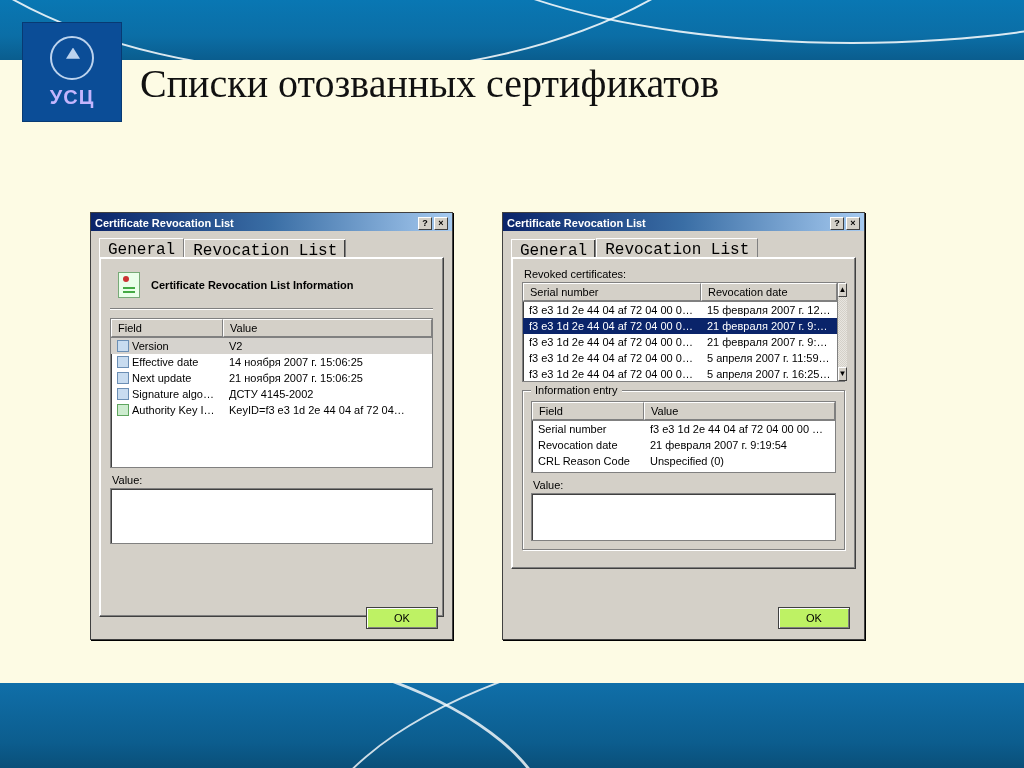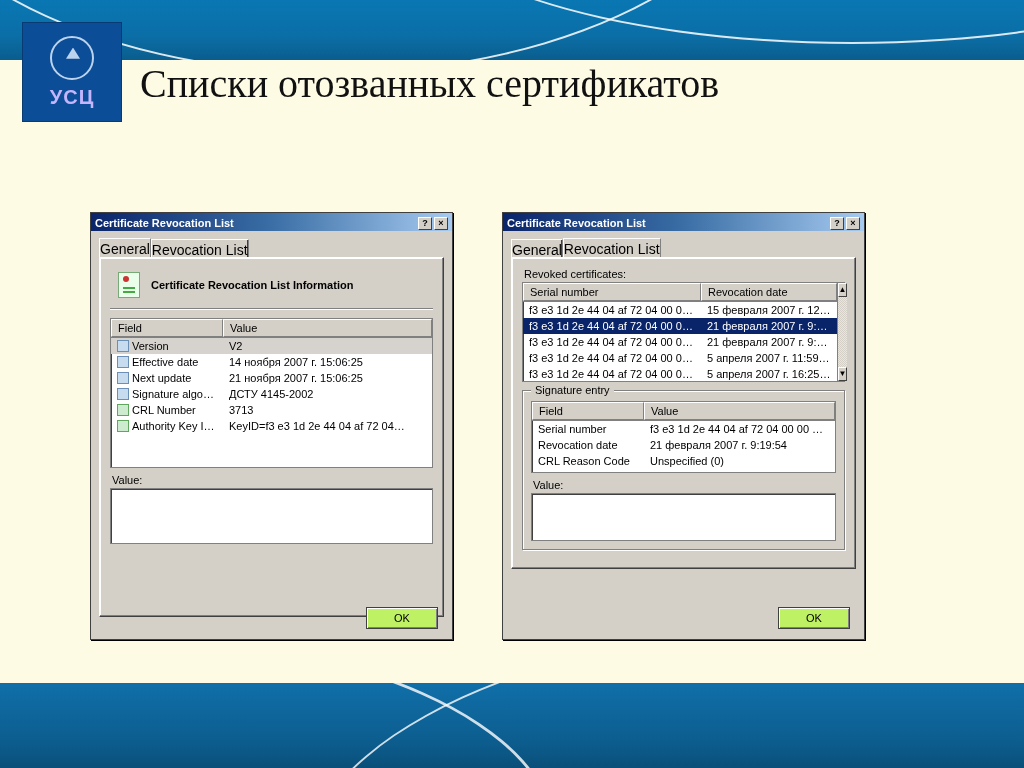--- a/index.html
+++ b/index.html
@@ -67,23 +67,23 @@
   .tbtn{
     width:14px;height:13px;margin-left:2px;background:#d4d0c8;
     border:1px solid #fff;border-right-color:#404040;border-bottom-color:#404040;
     font-size:9px;line-height:10px;text-align:center;color:#000;cursor:default;
     font-family:Arial;
   }
   .client{position:absolute;top:18px;left:0;right:0;bottom:0;padding:6px 8px 8px 8px;}
   
   .tabrow{height:20px;position:relative;}
   .tab{
-    display:inline-block;padding:2px 0;background:#d4d0c8;
+    display:inline-block;padding:2px 8px;background:#d4d0c8;
     border:1px solid #fff;border-right-color:#808080;border-bottom:none;
-    position:relative;top:1px;font-size:14px;cursor:default;
+    position:relative;top:1px;font-size:16px;cursor:default;font-family:Liberation Mono, monospace;
   }
   .tab.inactive{background:#d4d0c8;top:2px;border-bottom:1px solid #808080;
     border-left-color:#fff;box-shadow:inset -1px 0 #404040;}
   .tabpage{
     border:1px solid #fff;border-right-color:#404040;border-bottom-color:#404040;
     box-shadow:inset -1px -1px #808080, inset 1px 1px #fff;
     padding:10px 10px 8px 10px; background:#d4d0c8;
   }
   
   .crl-icon{
@@ -180,24 +180,20 @@
             </div>
             <div class="lv-row">
               <div class="lv-cell" style="width:112px;"><span class="fi"></span>Next update</div>
               <div class="lv-cell" style="flex:1;">21 ноября 2007 г. 15:06:25</div>
             </div>
             <div class="lv-row">
               <div class="lv-cell" style="width:112px;"><span class="fi"></span>Signature algorithm</div>
               <div class="lv-cell" style="flex:1;">ДСТУ 4145-2002</div>
             </div>
             <div class="lv-row">
-              <div class="lv-cell" style="width:112px;"><span class="fi g"></span>CRL Number</div>
-              <div class="lv-cell" style="flex:1;">3713</div>
-            </div>
-            <div class="lv-row">
               <div class="lv-cell" style="width:112px;"><span class="fi g"></span>Authority Key Iden…</div>
               <div class="lv-cell" style="flex:1;">KeyID=f3 e3 1d 2e 44 04 af 72 04…</div>
             </div>
           </div>
       </div>
 
       <span class="lbl"><span>Value:</span></span>
       <div class="textbox"></div>
     </div>
     <div class="btnrow">
@@ -250,21 +246,21 @@
             </div>
         </div>
         <div class="scroll-ind">
           <div class="sbtn">▲</div>
           <div class="strack"></div>
           <div class="sbtn">▼</div>
         </div>
       </div>
 
       <div class="groupbox">
-        <span class="cap">Signature entry</span>
+        <span class="cap">Information entry</span>
         <div class="listview" style="height:72px;">
           <div class="lv-head">
             <div class="lv-col" style="width:112px;">Field</div>
             <div class="lv-col" style="flex:1;">Value</div>
           </div>
           <div class="lv-body" id="entry-lv">
               <div class="lv-row">
                 <div class="lv-cell" style="width:112px;">Serial number</div>
                 <div class="lv-cell" style="flex:1;">f3 e3 1d 2e 44 04 af 72 04 00 00 00 …</div>
               </div>

